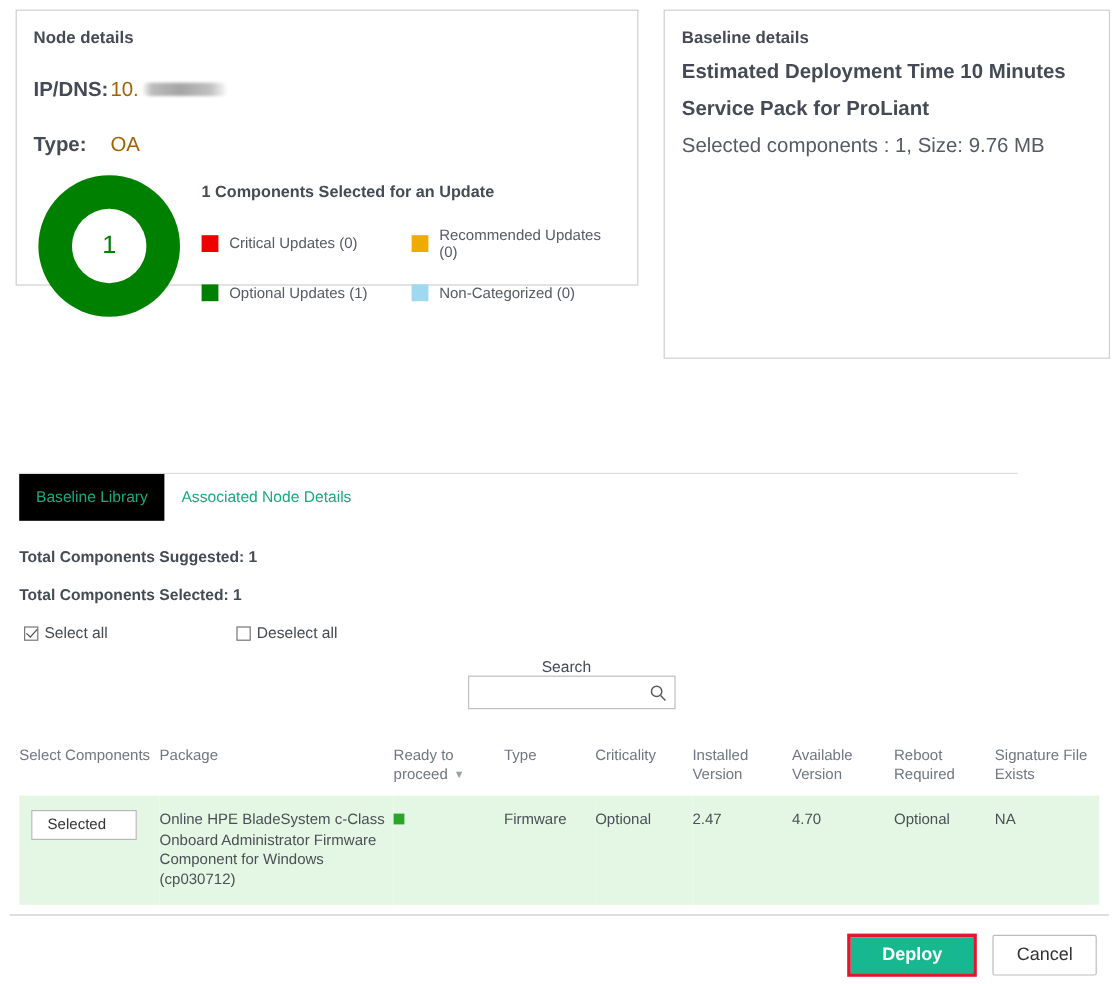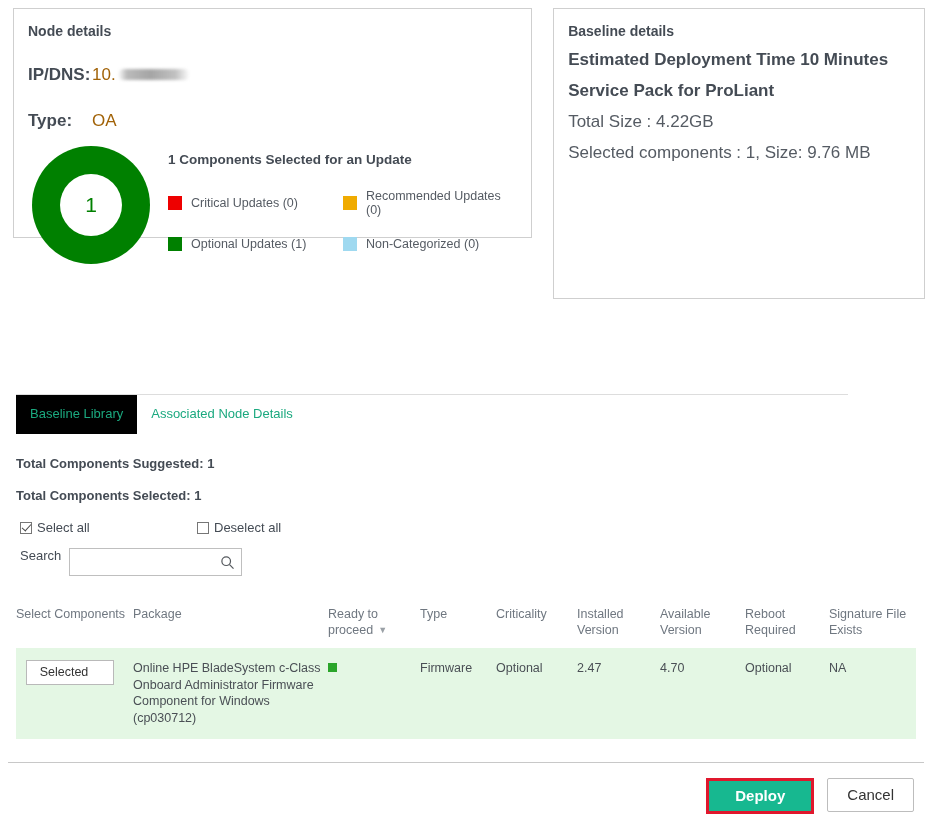--- a/index.html
+++ b/index.html
@@ -198,22 +198,23 @@
     top: -1px;
     width: 4px;
     height: 8px;
     border: solid #4a4a4a;
     border-width: 0 1.6px 1.6px 0;
     transform: rotate(42deg);
   }
 
   .search-row {
     display: flex;
-    align-items: flex-start;
+    align-items: center;
     margin: 13px 0 0 20px;
+    flex-direction: column;
   }
   .search-label {
     font-size: 13px;
     color: #444b54;
     margin-right: 8px;
   }
   .search-box {
     width: 173px;
     height: 28px;
     border: 1px solid #bfbfbf;
@@ -316,20 +317,21 @@
     right: 8px;
     top: 762px;
     height: 1px;
     background: #c8c8c8;
   }
   .footer {
     position: absolute;
     right: 18px;
     top: 778px;
     display: flex;
+    align-items: center;
     gap: 13px;
   }
   .deploy-outline {
     border: 3px solid #e0182d;
     padding: 0;
     display: inline-block;
     line-height: 0;
   }
   .deploy-btn {
     background: #17b890;
@@ -408,21 +410,20 @@
 
         </div>
       </div>
     </div>
   </div>
 
   <div class="card baseline-card">
     <div class="card-title">Baseline details</div>
     <div class="kv-line" style="font-weight:bold;color:#444b54">Estimated Deployment Time 10 Minutes</div>
     <div class="kv-line" style="font-weight:bold;color:#444b54">Service Pack for ProLiant</div>
-    <div class="kv-line" style="color:#555b63">Total Size : 4.22GB</div>
     <div class="kv-line" style="color:#555b63">Selected components : 1, Size: 9.76 MB</div>
   </div>
 
 </div>
 
 <div class="tab-divider"></div>
 <div class="tabs">
   <div class="tab active">Baseline Library</div>
   <div class="tab">Associated Node Details</div>
 </div>

